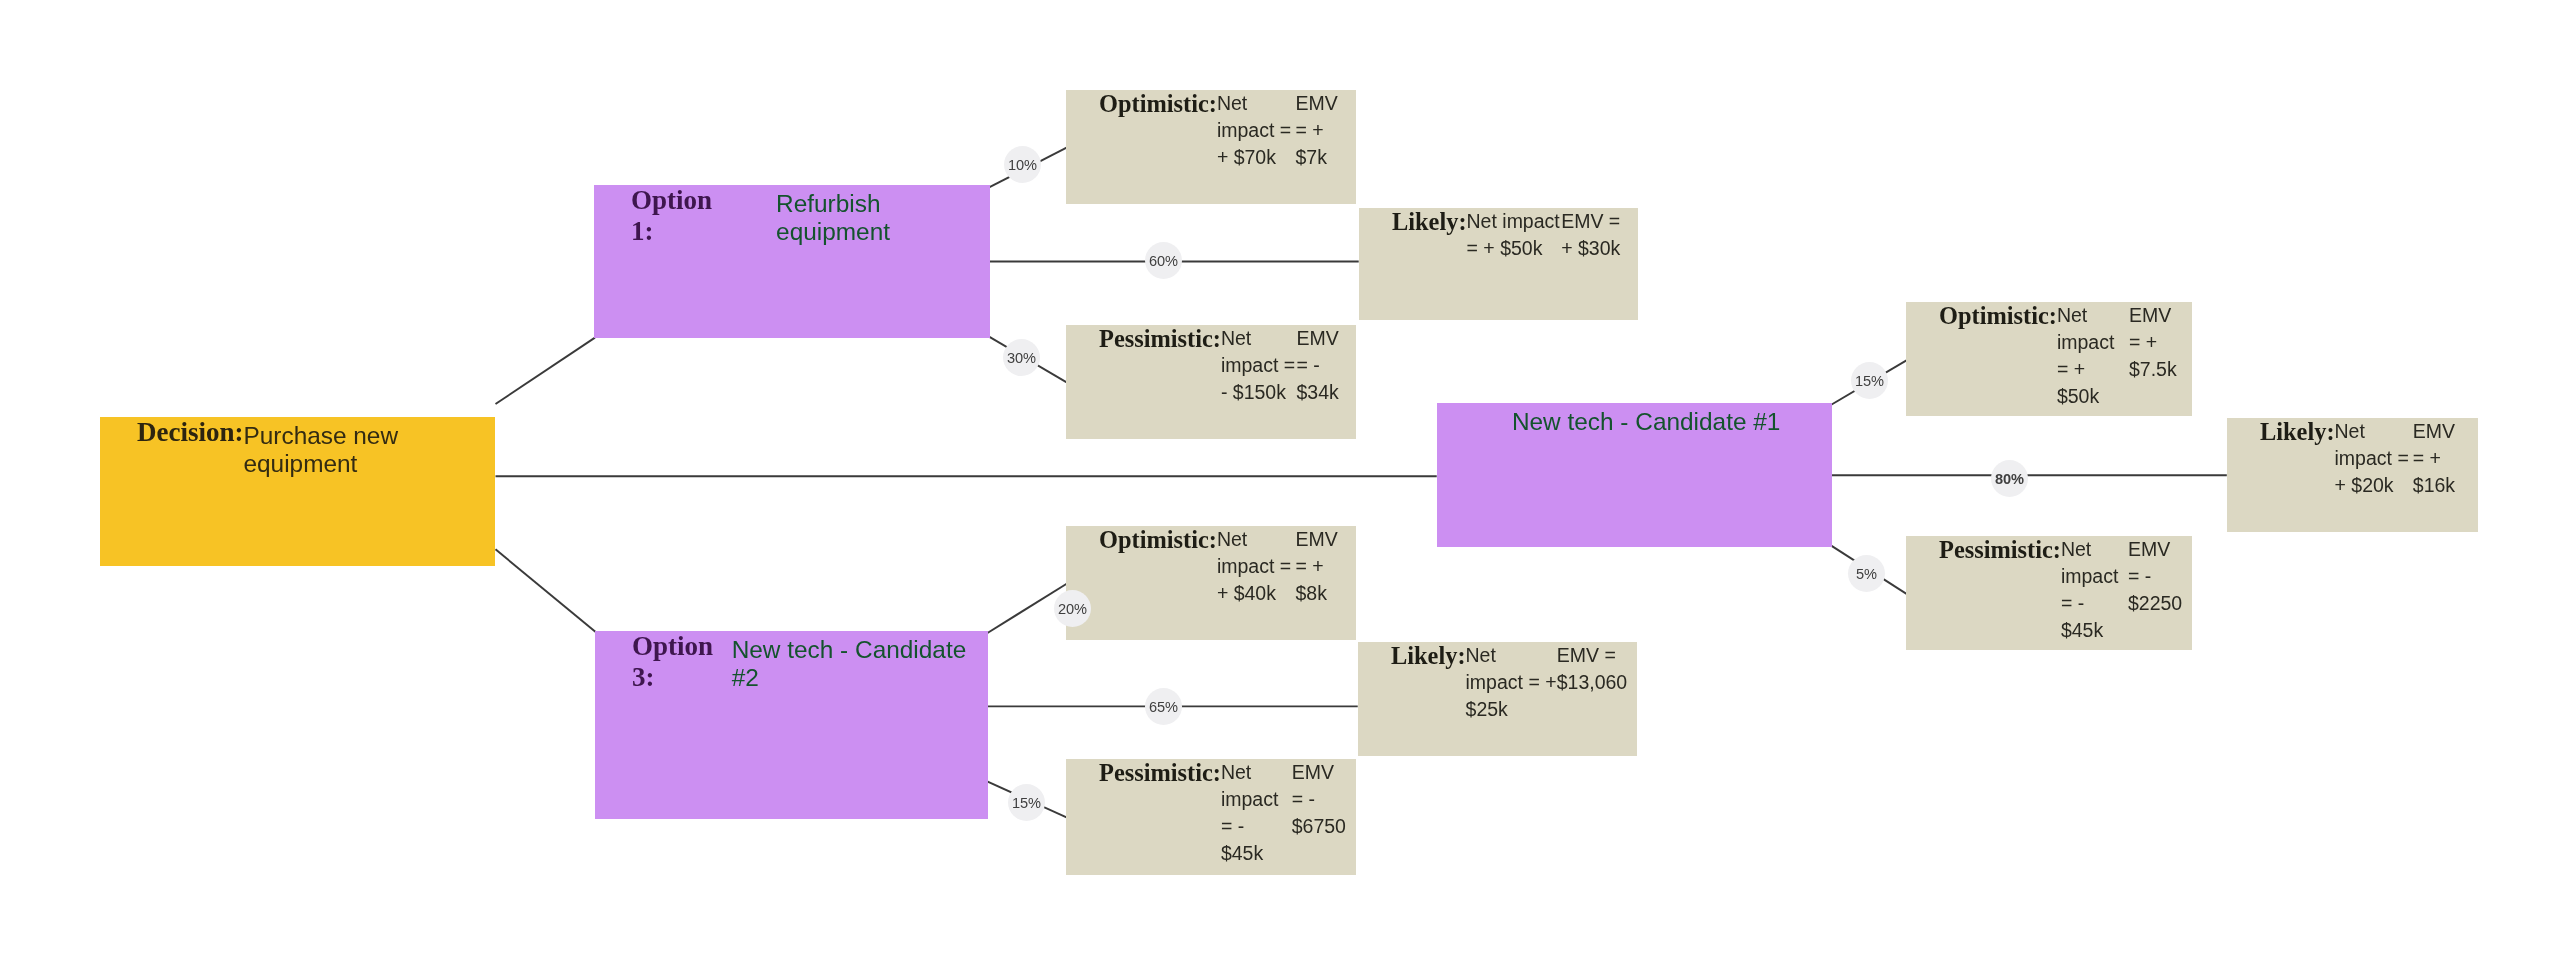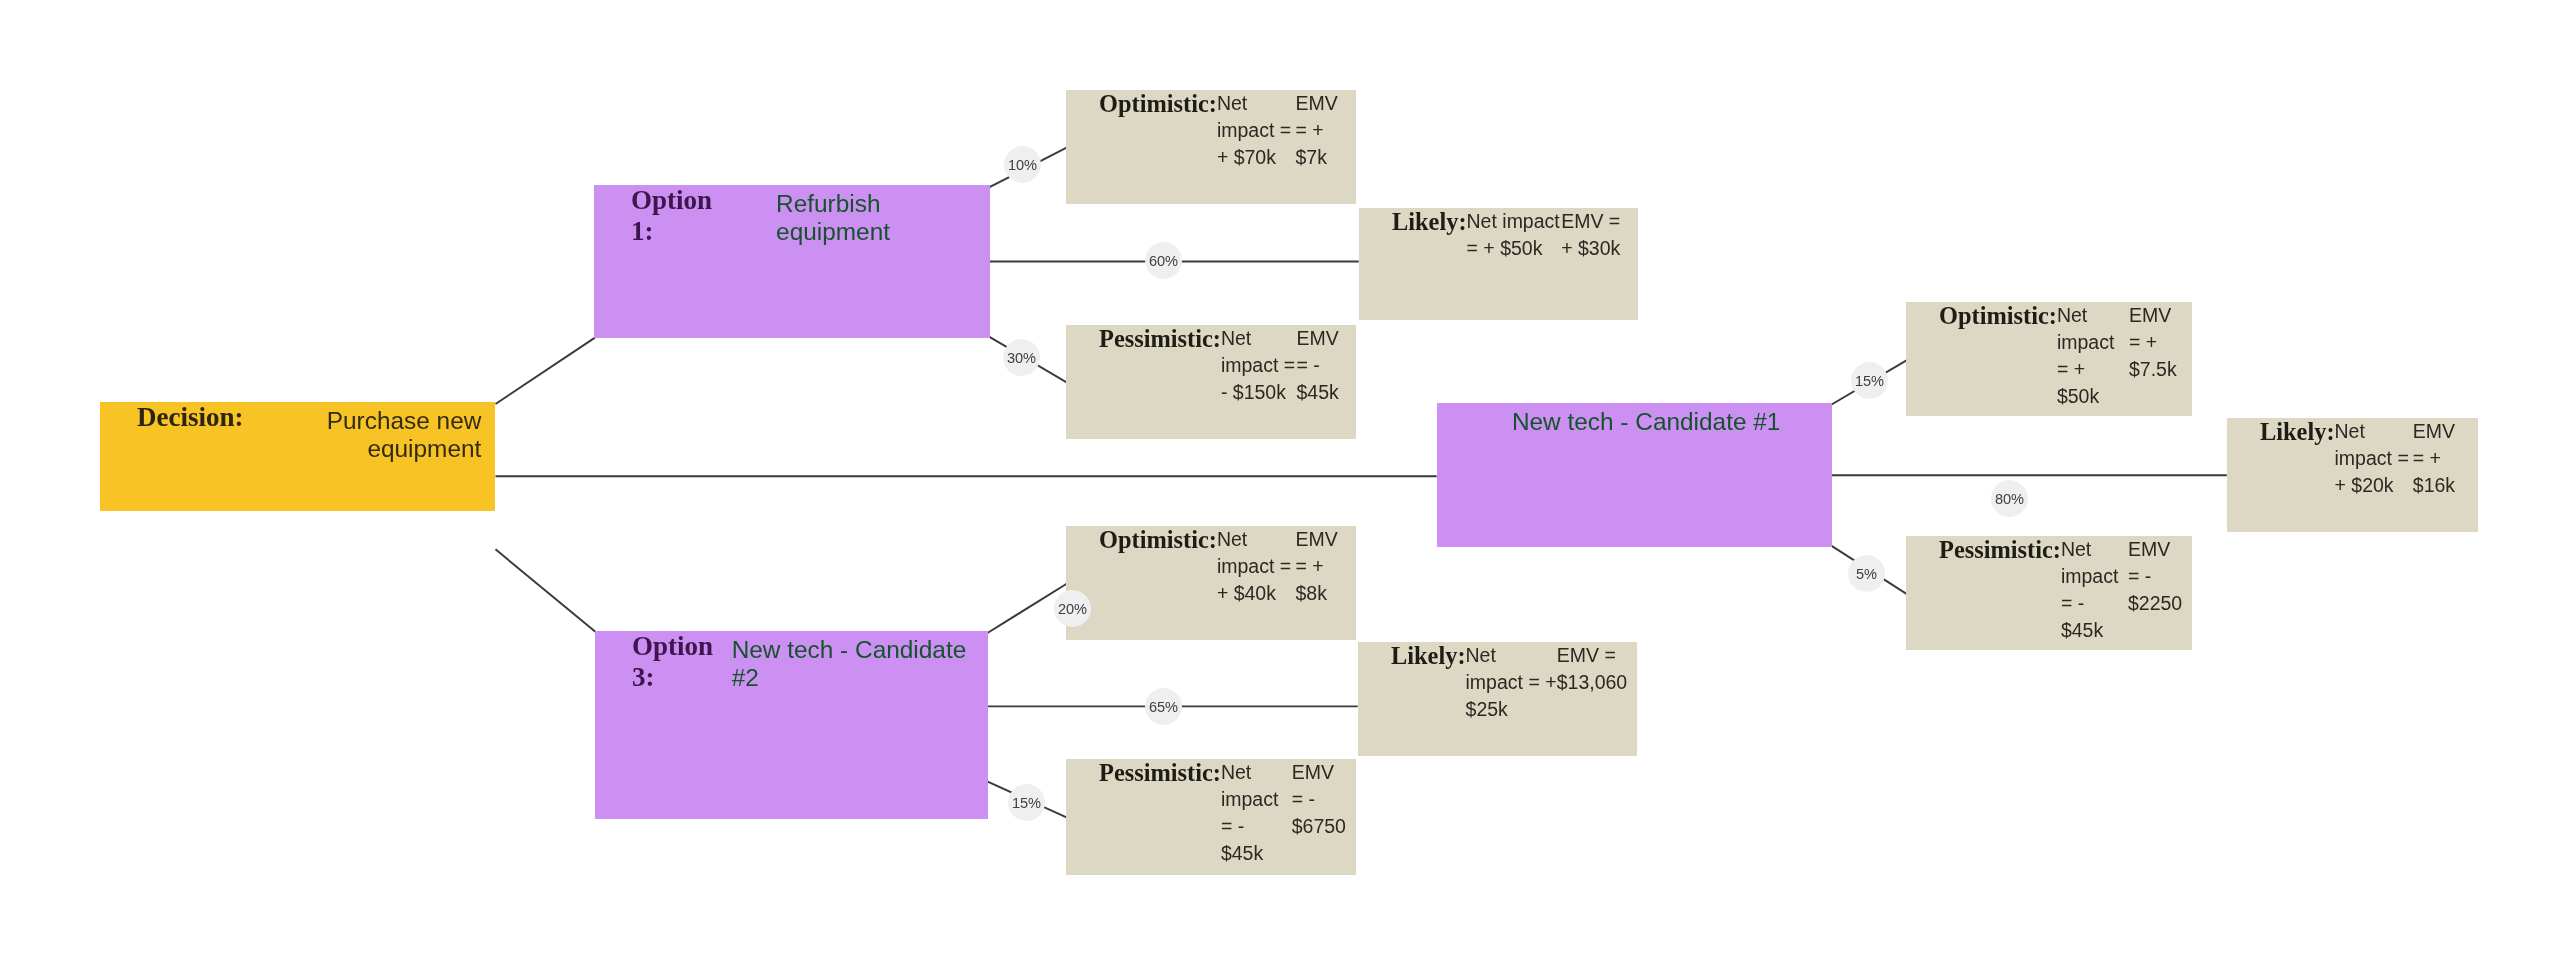--- a/index.html
+++ b/index.html
@@ -25,40 +25,40 @@
   .outcome .o-title { font-family: "Liberation Serif", serif; font-weight: bold; font-size: 24.4px; color: #1e1d15; margin-bottom: 6.8px; }
   .outcome .o-line  { font-size: 19.5px; color: #2a2922; line-height: 1.38; }
 
   .badge {
     position: absolute; width: 37px; height: 37px; border-radius: 50%;
     background: #efeff1; color: #3f3f3f; font-size: 14.6px;
     display: flex; align-items: center; justify-content: center;
   }
 
   
-  #decision { left: 100px; top: 402px; width: 395px; height: 109px; text-align: right; }
+  #decision { left: 100px; top: 417px; width: 395px; height: 149px; }
   #opt1 { left: 594px;  top: 185px; width: 396px; height: 153px; gap: 47px; }
   #opt2 { left: 1437px; top: 403px; width: 395px; height: 144px; }
   #opt3 { left: 595px;  top: 631px; width: 393px; height: 188px; }
 
   #o1a { left: 1066px; top: 90px;  width: 290px; height: 114px; }
   #o1b { left: 1359px; top: 208px; width: 279px; height: 112px; }
   #o1c { left: 1066px; top: 325px; width: 290px; height: 114px; }
   #o2a { left: 1906px; top: 302px; width: 286px; height: 114px; }
   #o2b { left: 2227px; top: 418px; width: 251px; height: 114px; }
   #o2c { left: 1906px; top: 536px; width: 286px; height: 114px; }
   #o3a { left: 1066px; top: 526px; width: 290px; height: 114px; }
   #o3b { left: 1358px; top: 642px; width: 279px; height: 114px; }
   #o3c { left: 1066px; top: 759px; width: 290px; height: 116px; }
 
   #b1a { left: 1004px; top: 146px; }
   #b1b { left: 1145px; top: 242px; }
   #b1c { left: 1003px; top: 339px; text-align: center; }
   #b2a { left: 1851px; top: 362px; }
-  #b2b { left: 1991px; top: 480px; }
+  #b2b { left: 1991px; top: 460px; font-weight: bold; }
   #b2c { left: 1848px; top: 555px; }
   #b3a { left: 1006px; top: 590px; margin-left: 48px; }
   #b3b { left: 1145px; top: 688px; }
   #b3c { left: 1008px; top: 784px; }
 </style>
 </head>
 <body>
 
 <div class="canvas">
 
@@ -103,21 +103,21 @@
     <div class="o-line">EMV = + $7k</div>
   </div>
   <div class="node outcome" id="o1b">
     <div class="o-title">Likely:</div>
     <div class="o-line">Net impact = + $50k</div>
     <div class="o-line">EMV = + $30k</div>
   </div>
   <div class="node outcome" id="o1c">
     <div class="o-title">Pessimistic:</div>
     <div class="o-line">Net impact = - $150k</div>
-    <div class="o-line">EMV = - $45k</div>
+    <div class="o-line">EMV = - $34k</div>
   </div>
 
   <div class="node outcome" id="o2a">
     <div class="o-title">Optimistic:</div>
     <div class="o-line">Net impact = + $50k</div>
     <div class="o-line">EMV = + $7.5k</div>
   </div>
   <div class="node outcome" id="o2b">
     <div class="o-title">Likely:</div>
     <div class="o-line">Net impact = + $20k</div>

